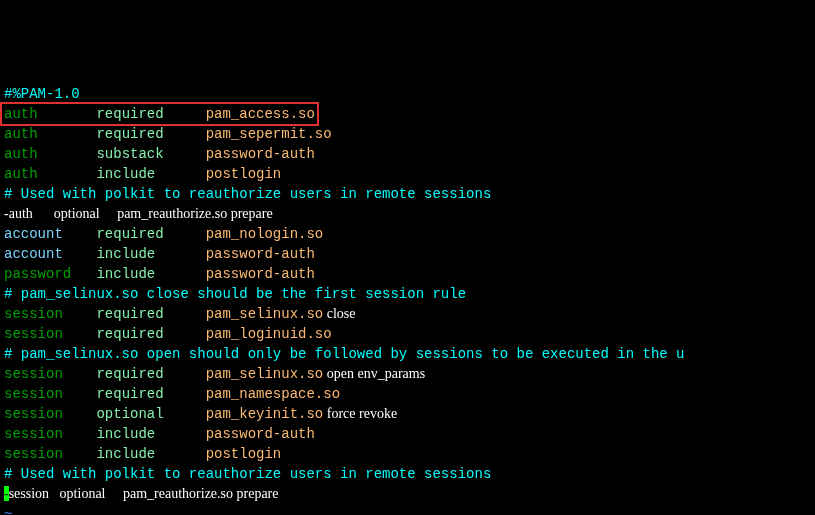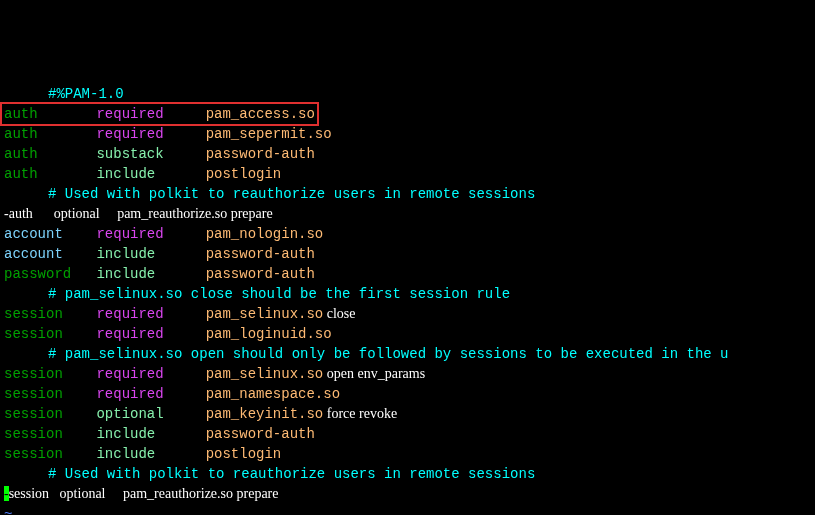--- a/index.html
+++ b/index.html
@@ -9,23 +9,23 @@
       font-size: 14px;
       line-height: 20px;
       color: #fff;
       padding: 4px;
       width: 815px;
       height: 515px;
       overflow: hidden;
       white-space: pre;
     }
     .line { display: block; }
-    .cyan { color: #00ffff; margin-left: 44px; }
+    .cyan { color: #00ffff; }
     .green { color: #00a000; font-family: Liberation Mono, monospace; }
-    .magenta { color: #d946ef; }
+    .magenta { color: #86efac; }
     .red { color: #fdba74; }
     .brightmagenta { color: #86efac; }
     .darkorange { color: #7dd3fc; }
     .white { color: #ffffff; font-family: Liberation Serif, serif; }
     .highlight-box {
       border: 2px solid #e03030;
       display: inline-block;
       padding: 0 2px;
       margin: -2px -4px;
     }

